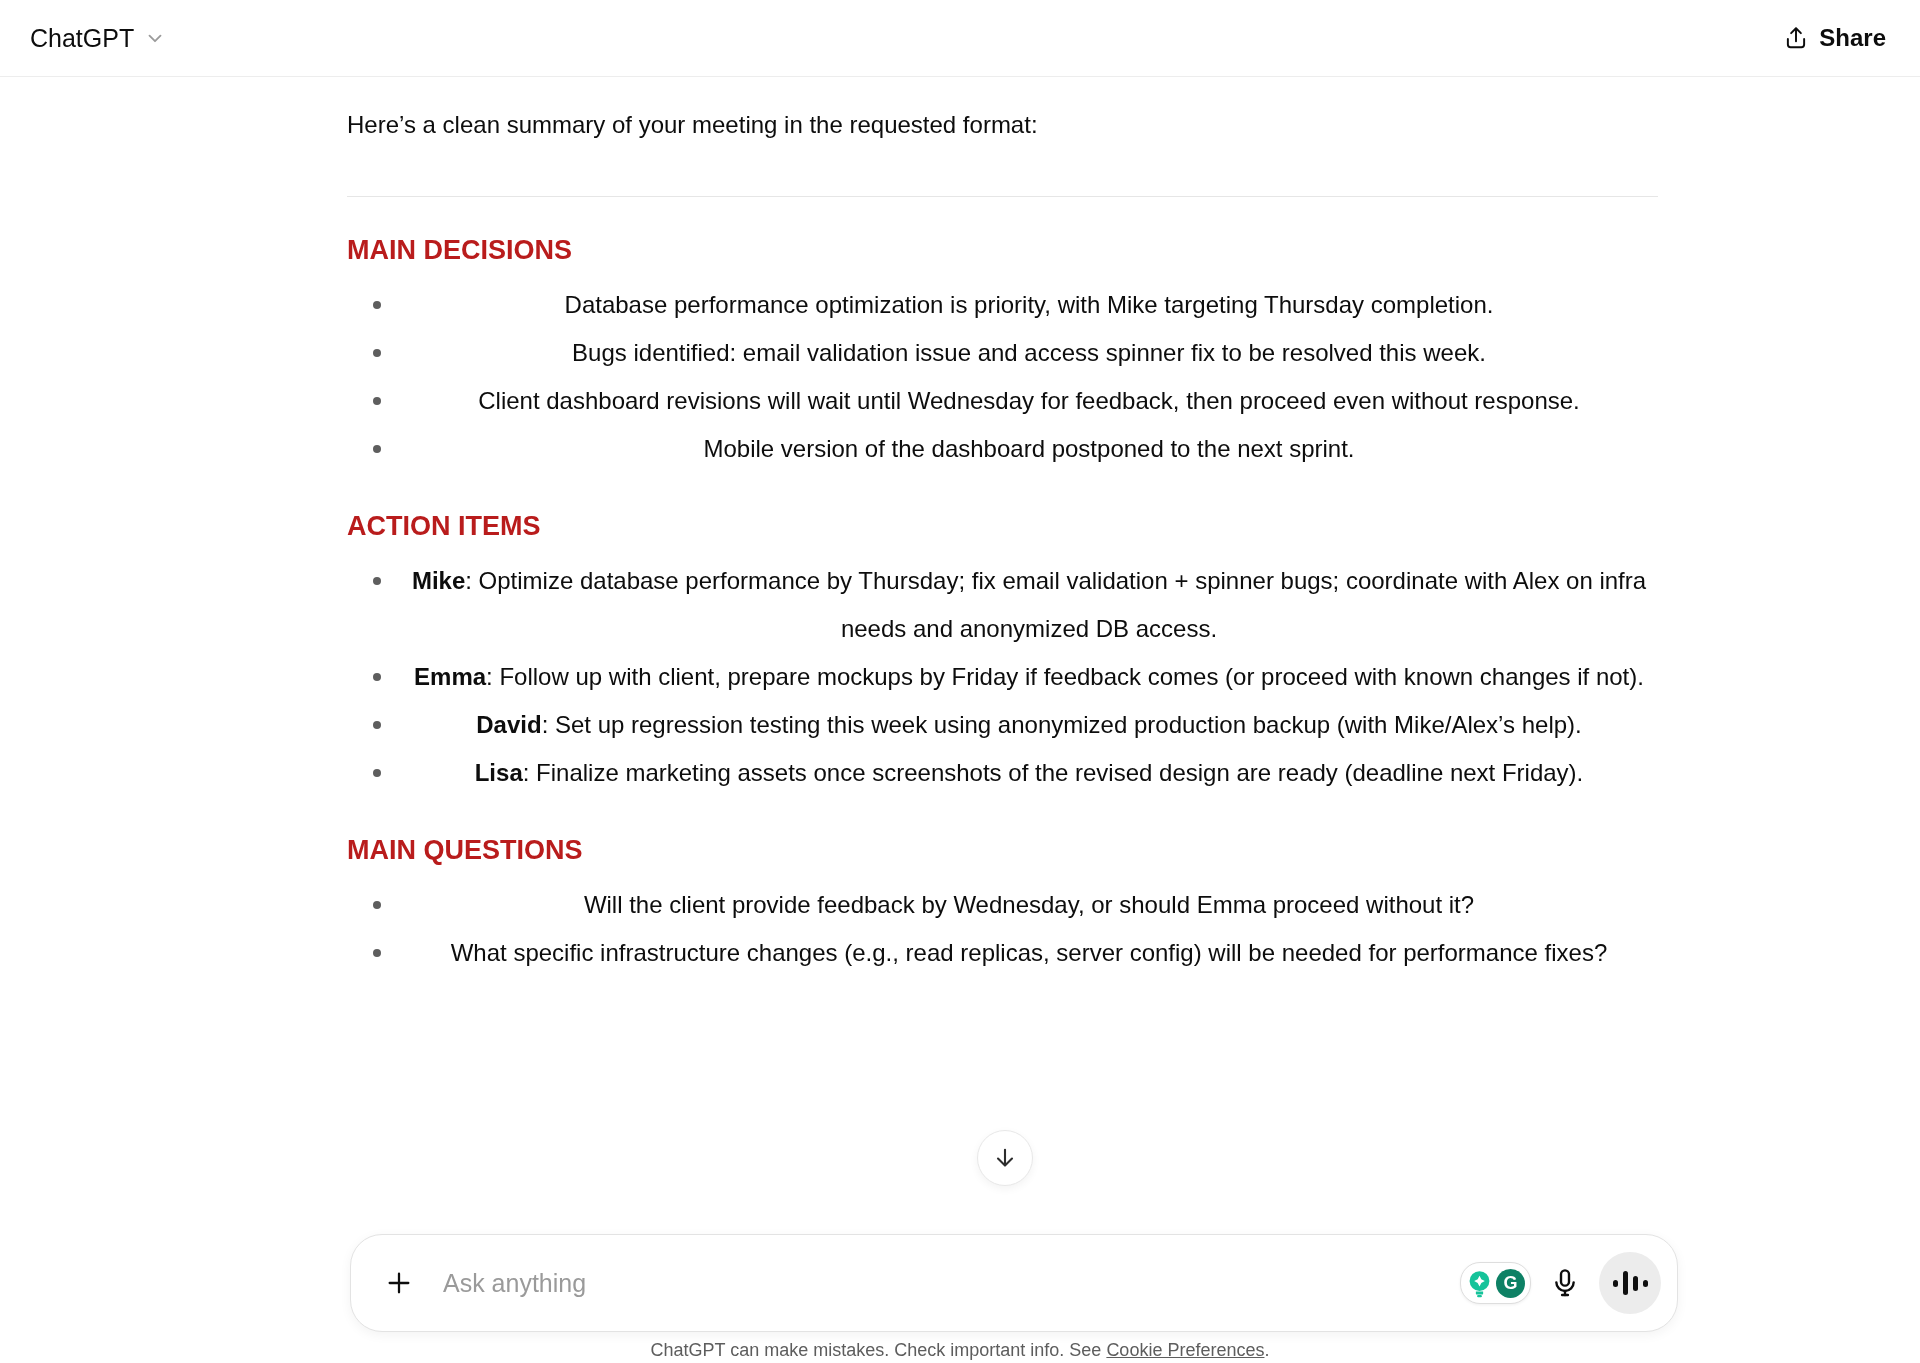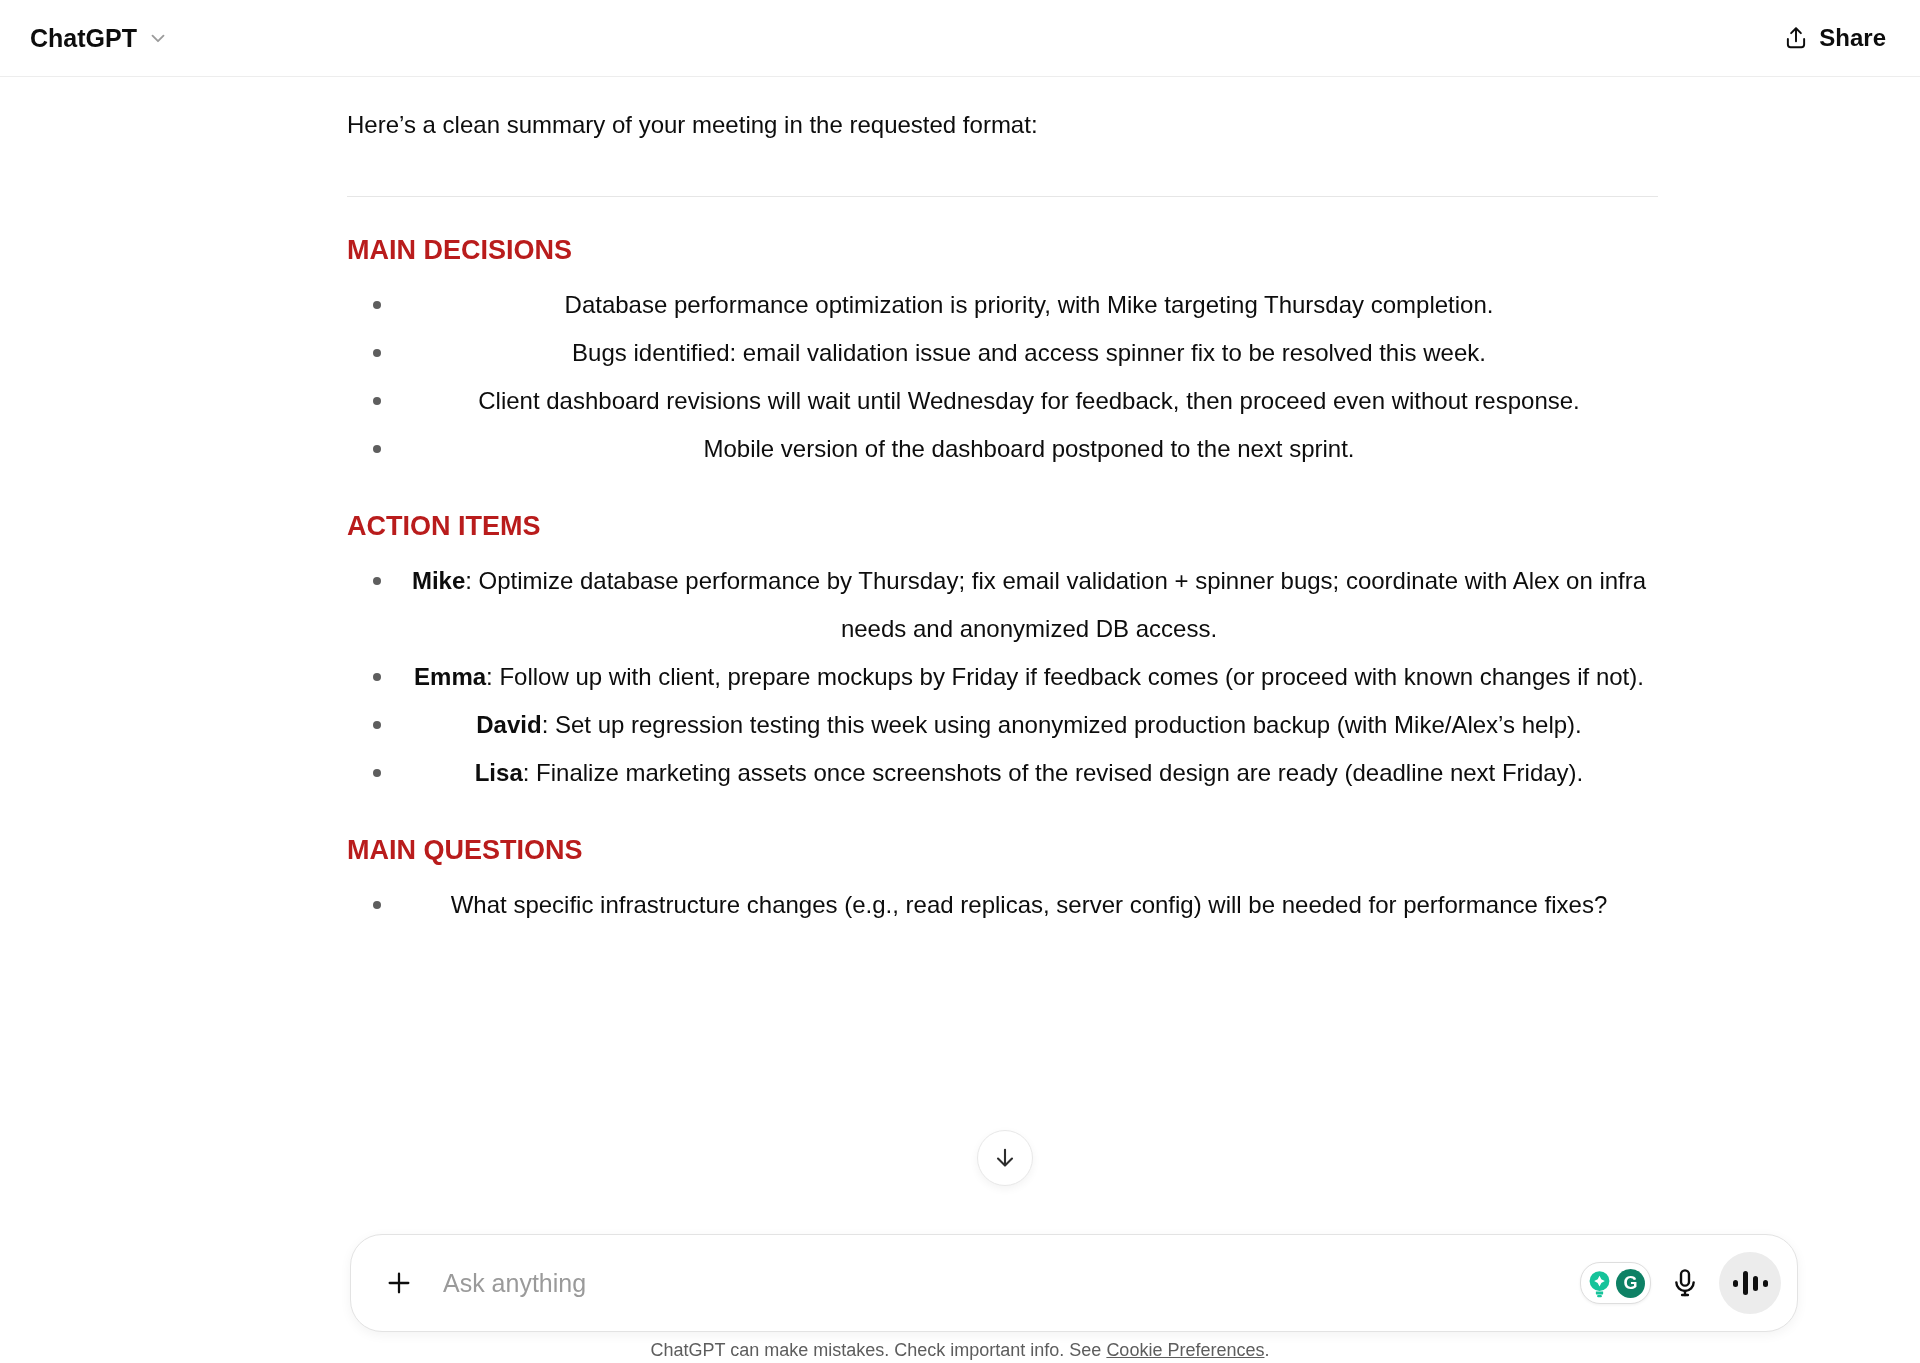--- a/index.html
+++ b/index.html
@@ -7,21 +7,21 @@
     position:relative;width:1920px;height:1363px;background:#ffffff;overflow:hidden;
     font-family:"Liberation Sans",sans-serif;color:#0d0d0d;
   }
   
   .topbar{
     position:absolute;top:0;left:0;width:100%;height:77px;background:#fff;
     border-bottom:1px solid #ededed;display:flex;align-items:center;
     justify-content:space-between;box-sizing:border-box;padding:0 30px;z-index:10;
   }
   .model-switcher{display:flex;align-items:center;gap:10px;cursor:pointer;}
-  .app-title{font-size:25px;font-weight:700;color:#0d0d0d;}
+  .app-title{font-size:25px;font-weight:400;color:#0d0d0d;}
   .chev{color:#9b9b9b;display:flex;}
   .share-btn{
     display:flex;align-items:center;gap:10px;background:none;border:none;
     font-family:inherit;font-size:24px;font-weight:700;color:#0d0d0d;cursor:pointer;padding:6px 4px;
   }
   
   .content{position:absolute;top:78px;left:347px;width:1311px;}
   .intro{margin:30px 0 0;font-size:24px;line-height:34px;color:#0d0d0d;}
   .msg-divider{border:0;border-top:1px solid #e6e6e6;margin:54px 0 16px;}
   .sec-heading{font-size:27px;line-height:31px;font-weight:700;margin:38px 0 0;color:#b91c1c;}
@@ -35,21 +35,21 @@
   }
   ul.msg-list li strong{font-weight:700;}
   
   .scroll-btn{
     position:absolute;left:977px;top:1130px;width:56px;height:56px;border-radius:50%;
     background:#ffffff;border:1px solid #e8e8e8;box-shadow:0 3px 8px rgba(0,0,0,.05);
     display:flex;align-items:center;justify-content:center;cursor:pointer;z-index:6;padding:0;
   }
   
   .composer{
-    position:absolute;left:350px;top:1234px;width:1448px;height:98px;box-sizing:border-box;
+    position:absolute;left:350px;top:1234px;width:1328px;height:98px;box-sizing:border-box;
     background:#fff;border:1px solid #e3e3e3;border-radius:32px;
     box-shadow:0 3px 12px rgba(0,0,0,.05);display:flex;align-items:center;
     padding:0 16px 0 32px;gap:26px;z-index:8;
   }
   .plus-btn{background:none;border:none;padding:0;display:flex;cursor:pointer;color:#0d0d0d;}
   .composer-input{
     flex:1;border:none;outline:none;background:transparent;font-family:inherit;
     font-size:25px;color:#0d0d0d;min-width:0;
   }
   .composer-input::placeholder{color:#9a9a9a;}
@@ -119,20 +119,21 @@
     <h3 class="sec-heading">ACTION ITEMS</h3>
     <ul class="msg-list">
       <li><strong>Mike</strong><span>: Optimize database performance by Thursday; fix email validation + spinner bugs; coordinate with Alex on infra needs and anonymized DB access.</span></li>
       <li><strong>Emma</strong><span>: Follow up with client, prepare mockups by Friday if feedback comes (or proceed with known changes if not).</span></li>
       <li><strong>David</strong><span>: Set up regression testing this week using anonymized production backup (with Mike/Alex’s help).</span></li>
       <li><strong>Lisa</strong><span>: Finalize marketing assets once screenshots of the revised design are ready (deadline next Friday).</span></li>
     </ul>
 
     <h3 class="sec-heading">MAIN QUESTIONS</h3>
     <ul class="msg-list">
+      <li><span>Will the client provide feedback by Wednesday, or should Emma proceed without it?</span></li>
       <li><span>What specific infrastructure changes (e.g., read replicas, server config) will be needed for performance fixes?</span></li>
     </ul>
   </main>
 
   <button class="scroll-btn">
     <span>
       <svg width="28" height="28" viewBox="0 0 24 24" fill="none" stroke="#2d2d2d" stroke-width="1.8" stroke-linecap="round" stroke-linejoin="round">
         <path d="M12 5v13"></path>
         <path d="M6 12.5l6 6 6-6"></path>
       </svg>

